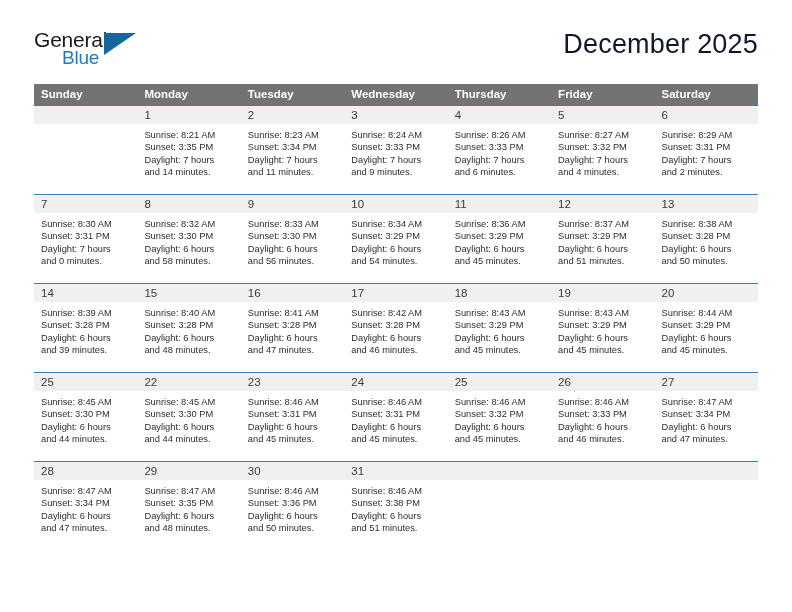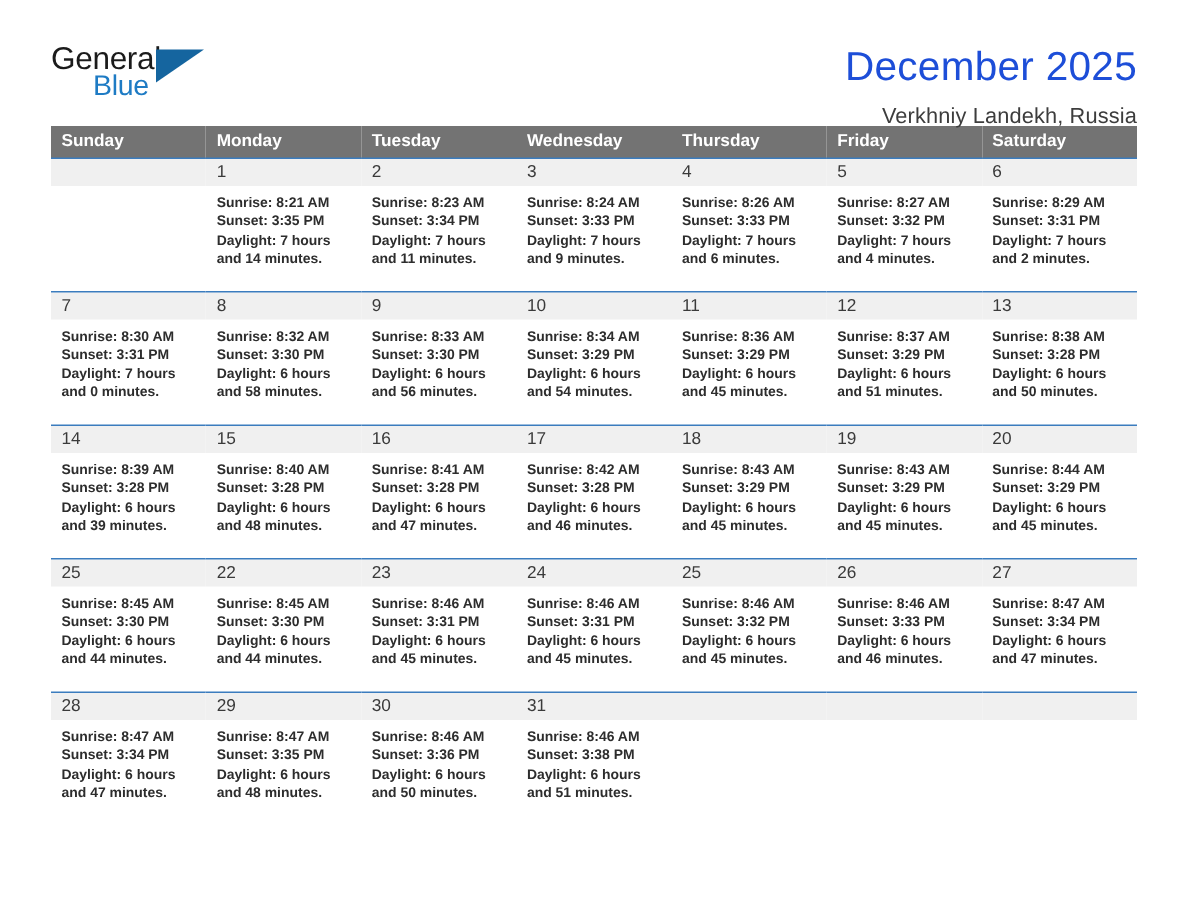--- a/index.html
+++ b/index.html
@@ -63,21 +63,21 @@
     border-left: 32px solid #15659f;
     border-bottom: 22px solid transparent;
   }
   .titleblock {
     text-align: right;
     padding-top: 2px;
   }
   .cal-title {
     font-size: 27px;
     font-weight: normal;
-    color: #1d4ed8;
+    color: #0f172a;
     line-height: 1.1;
     letter-spacing: 0.2px;
     margin-left: 47px;
   }
   .cal-subtitle {
     font-size: 14.5px;
     color: #3d3d3d;
     margin-top: 10px;
     letter-spacing: 0.1px;
   }
@@ -113,41 +113,39 @@
     color: #3a3a3a;
     padding: 3px 0 3px 7px;
     height: 18px;
     line-height: 12px;
   }
   .cellbody {
     padding: 5px 6px 0 7px;
     font-size: 9.3px;
     line-height: 12.4px;
     color: #2d2d2d;
-    font-weight: bold;
   }
   .cellbody div { white-space: nowrap; }
   td.empty .daynum { background: #f0f0f0; }
 </style>
 </head>
 <body>
 
 <div class="page">
 
   <div class="topbar">
 
     <div class="logo">
       <span class="logo-general">General</span>
       <span class="logo-tri"></span>
       <span class="logo-blue">Blue</span>
     </div>
 
     <div class="titleblock">
       <div class="cal-title">December 2025</div>
-      <div class="cal-subtitle">Verkhniy Landekh, Russia</div>
     </div>
 
   </div>
 
   <table class="calendar">
     <thead>
       <tr id="weekday-row">
           <th>Sunday</th>
           <th>Monday</th>
           <th>Tuesday</th>

